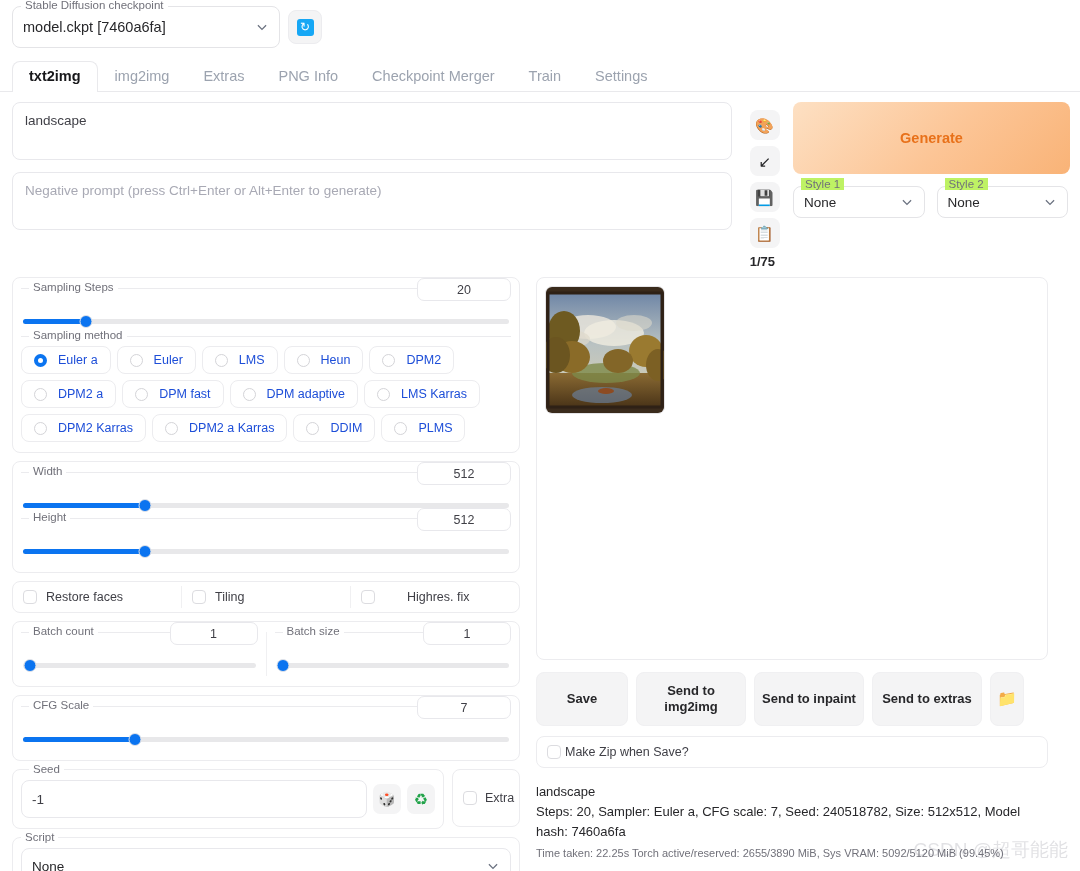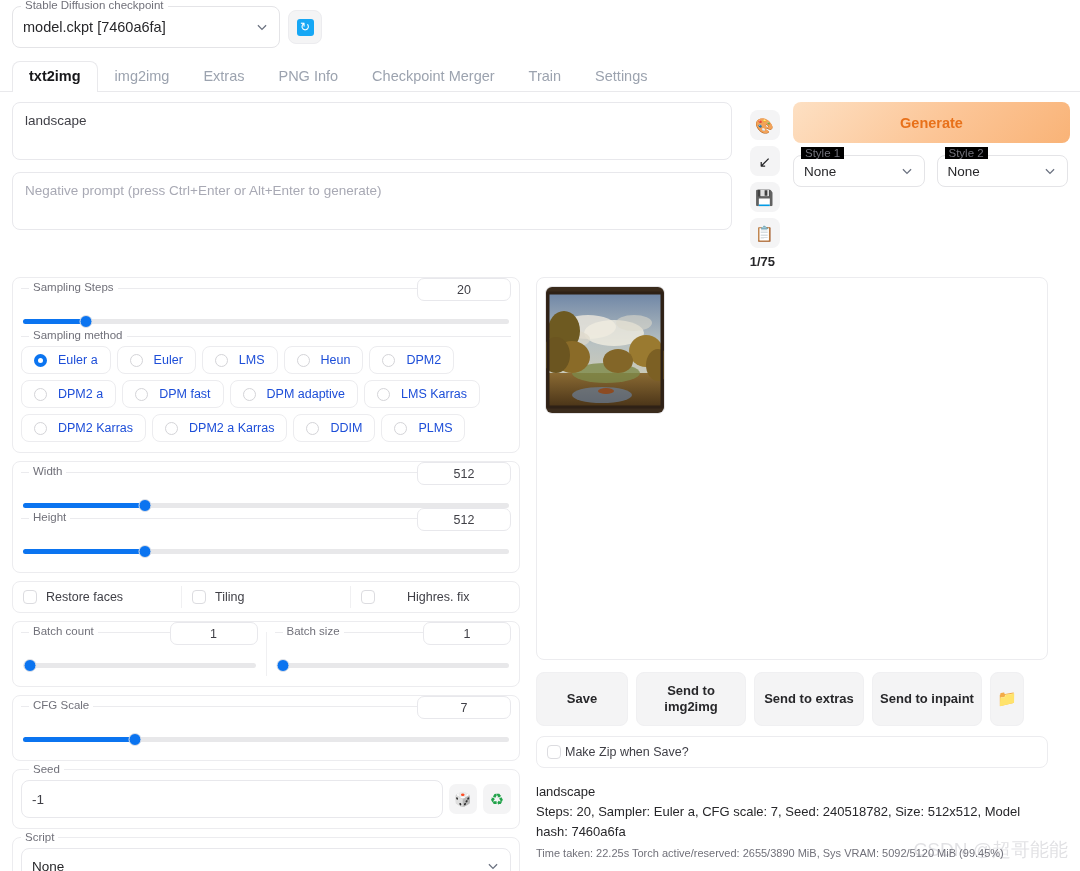--- a/index.html
+++ b/index.html
@@ -74,32 +74,32 @@
   
   .icon-btn {
     width: 30px; height: 30px; border-radius: 8px; background: #f4f4f5;
     display: flex; align-items: center; justify-content: center;
     margin-bottom: 6px; cursor: pointer; font-size: 15px; line-height: 1;
   }
   .token-count { font-size: 13px; color: #27272a; font-weight: bold; text-align: left; margin-top: 2px; }
 
   
   .gen-btn {
-    width: 277px; height: 41px; border-radius: 8px;
+    width: 277px; height: 72px; border-radius: 8px;
     background: linear-gradient(135deg, #fde0c3 0%, #fcc596 55%, #f9b377 100%);
     color: #e8711a; font-size: 14.5px; font-weight: bold;
     display: flex; align-items: center; justify-content: center; cursor: pointer;
     border: none;
   }
   .styles-row { display: flex; gap: 12px; margin-top: 12px; }
   .style-field { position: relative; width: 133px; height: 32px;
     border: 1px solid #e4e4e7; border-radius: 8px; background: #fff;
     display: flex; align-items: center; padding: 0 10px; font-size: 13.5px; color: #27272a; }
   .style-label {
-    position: absolute; top: -9px; left: 7px; background: #000000; padding: 0 4px;
+    position: absolute; top: -9px; left: 7px; background: #bef264; padding: 0 4px;
     font-size: 11.5px; color: #71717a;
   }
 
   
   .lower { display: flex; padding: 0 12px; gap: 16px; margin-top: 8px; }
   .left-panel { width: 508px; }
   .right-panel { width: 520px; }
 
   .card {
     border: 1px solid #ececef; border-radius: 8px; background: #fff;
@@ -468,20 +468,24 @@
       </div>
 
       <div class="seed-row">
         <div class="seed-card">
           <div class="seed-input-wrap">
             <span class="seed-label">Seed</span>
             <div class="seed-input">-1</div>
           </div>
           <div class="mini-btn">🎲</div>
           <div class="mini-btn" style="color:#22a34a;font-size:16px">♻</div>
+        </div>
+        <div class="extra-card">
+          <span class="cbox"></span>
+          <span>Extra</span>
         </div>
       </div>
 
       <div class="card script-card" style="margin-top:8px">
         <span class="field-label">Script</span>
         <div class="script-select">
           <span>None</span>
           <span class="chev">
             <svg width="14" height="14" viewBox="0 0 24 24" fill="none" stroke="currentColor" stroke-width="2.2">
                 <path d="M5 9l7 7 7-7"></path>
@@ -523,22 +527,22 @@
             <ellipse cx="56" cy="108" rx="30" ry="8" fill="#6a81a0" opacity="0.65"></ellipse>
             <ellipse cx="60" cy="104" rx="8" ry="3" fill="#8d4b22"></ellipse>
             <rect x="2" y="6" width="114" height="114" fill="none" stroke="#2e2116" stroke-width="3"></rect>
           </svg>
         </div>
       </div>
 
       <div class="btn-row">
         <div class="out-btn w1">Save</div>
         <div class="out-btn w2">Send to img2img</div>
+        <div class="out-btn w3">Send to inpaint</div>
         <div class="out-btn w4">Send to extras</div>
-        <div class="out-btn w3">Send to inpaint</div>
         <div class="out-btn folder">📁</div>
       </div>
 
       <div class="zip-card">
         <span class="cbox"></span>
         <span>Make Zip when Save?</span>
       </div>
 
       <div class="info-box">
         <div>landscape</div>

